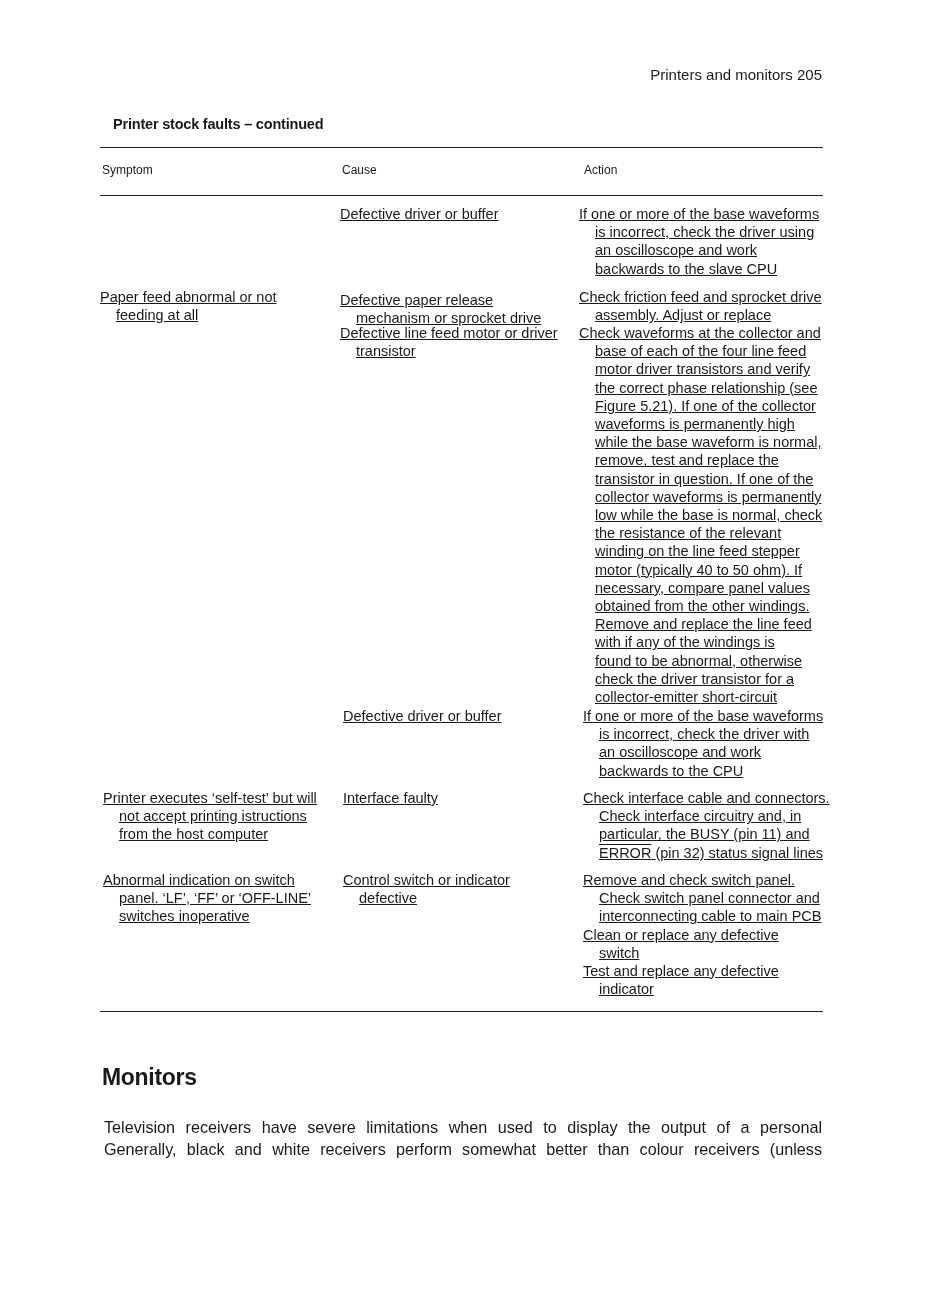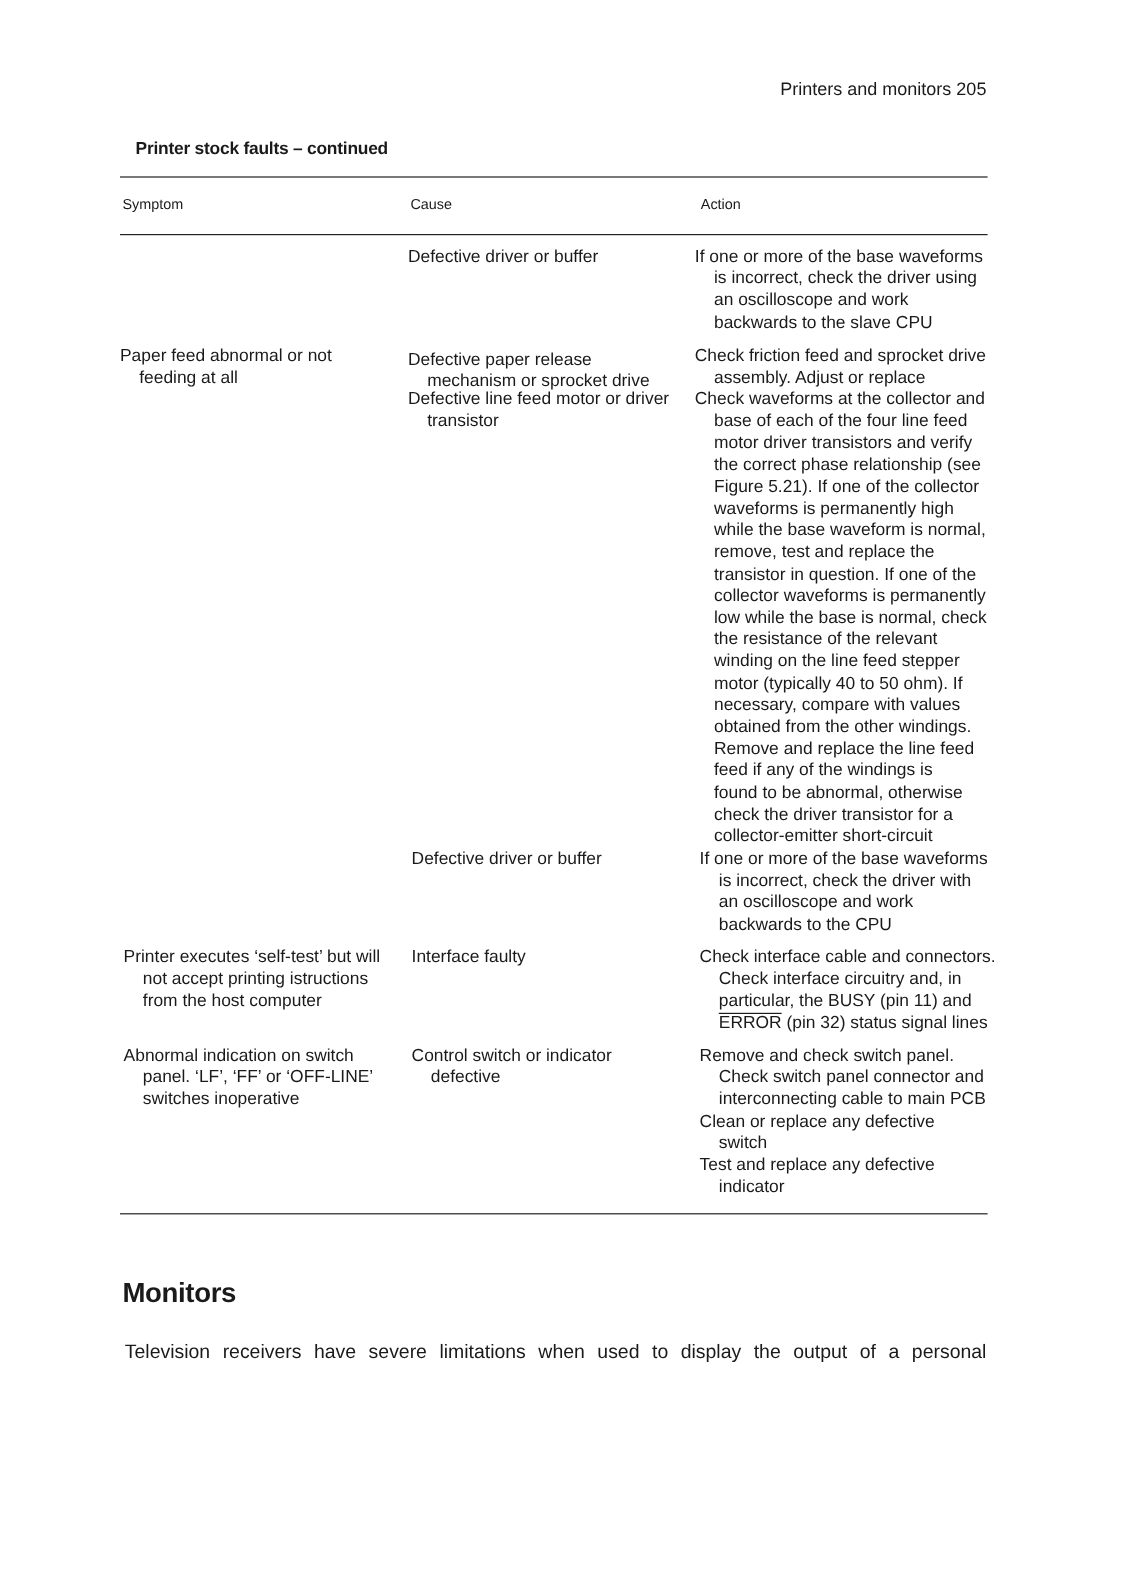--- a/index.html
+++ b/index.html
@@ -8,21 +8,21 @@
   .abs { position: absolute; white-space: nowrap; }
   .running-head { top: 66px; right: 114px; font-size: 15px; }
   .running-head .page-num { }
   .table-title { top: 116px; left: 101px; font-size: 14.5px; font-weight: bold; letter-spacing: -0.2px; margin-left: 12px; }
   .rule { position: absolute; left: 100px; width: 723px; height: 0; border-top: 1px solid #222; }
   .rule.r1 { top: 147px; }
   .rule.r2 { top: 195px; }
   .rule.r3 { top: 1011px; }
   .colhead { top: 163px; font-size: 12px; }
   .cell { position: absolute; font-size: 14.5px; line-height: 18.2px; }
-  .cell .ln { display: block; white-space: nowrap; }
+  .cell .ln { display: block; white-space: nowrap; text-decoration: underline; }
   .cell .ln.ind { padding-left: 16px; }
   .overline { text-decoration: overline; }
   .section-heading { top: 1064px; left: 102px; font-size: 23px; font-weight: bold; letter-spacing: -0.3px; }
   .body-text { position: absolute; top: 1117px; left: 104px; width: 718px; font-size: 16.2px;
                line-height: 21.9px; text-align: justify; }
   .body-text .ln { display: block; text-align: justify; text-align-last: justify; white-space: nowrap; }
 </style>
 </head>
 <body>
 
@@ -78,24 +78,24 @@
   <span class="ln ind">Figure 5.21). If one of the collector</span>
   <span class="ln ind">waveforms is permanently high</span>
   <span class="ln ind">while the base waveform is normal,</span>
   <span class="ln ind">remove, test and replace the</span>
   <span class="ln ind">transistor in question. If one of the</span>
   <span class="ln ind">collector waveforms is permanently</span>
   <span class="ln ind">low while the base is normal, check</span>
   <span class="ln ind">the resistance of the relevant</span>
   <span class="ln ind">winding on the line feed stepper</span>
   <span class="ln ind">motor (typically 40 to 50 ohm). If</span>
-  <span class="ln ind">necessary, compare with values</span>
+  <span class="ln ind">necessary, compare panel values</span>
   <span class="ln ind">obtained from the other windings.</span>
   <span class="ln ind">Remove and replace the line feed</span>
-  <span class="ln ind">feed if any of the windings is</span>
+  <span class="ln ind">with if any of the windings is</span>
   <span class="ln ind">found to be abnormal, otherwise</span>
   <span class="ln ind">check the driver transistor for a</span>
   <span class="ln ind">collector-emitter short-circuit</span>
 </div>
 <div class="cell" style="top:707px;left:583px">
   <span class="ln">If one or more of the base waveforms</span>
   <span class="ln ind">is incorrect, check the driver with</span>
   <span class="ln ind">an oscilloscope and work</span>
   <span class="ln ind">backwards to the CPU</span>
 </div>
@@ -137,13 +137,14 @@
   <span class="ln">Test and replace any defective</span>
   <span class="ln ind">indicator</span>
 </div>
 
 <div class="rule r3"></div>
 
 <div class="abs section-heading">Monitors</div>
 
 <div class="body-text">
   <span class="ln">Television receivers have severe limitations when used to display the output of a personal</span>
+  <span class="ln">Generally, black and white receivers perform somewhat better than colour receivers (unless</span>
 </div>
 
 </body></html>

